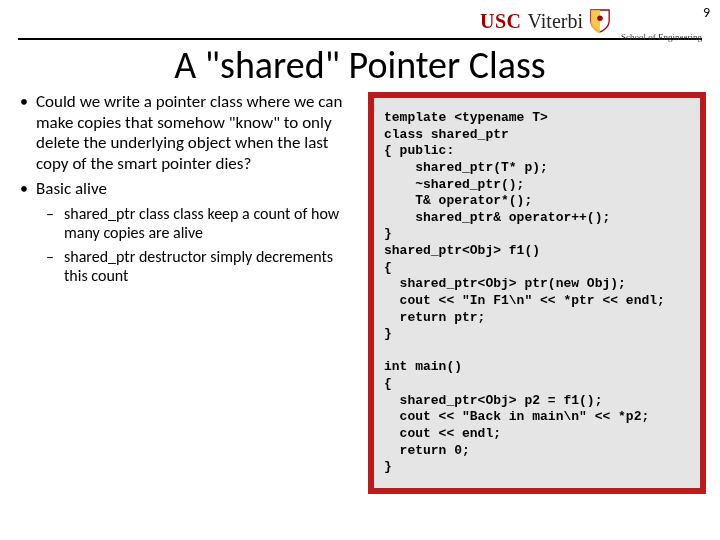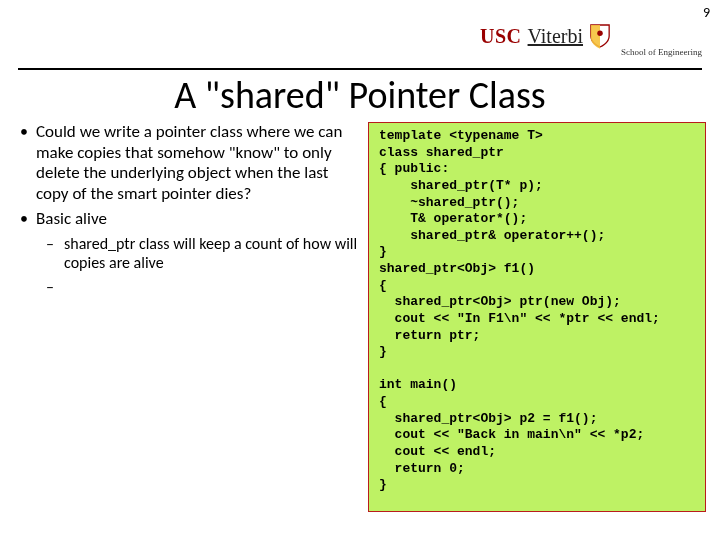--- a/index.html
+++ b/index.html
@@ -1,39 +1,39 @@
 <!DOCTYPE html>
 <html><head>
 <meta charset="utf-8">
 <style>
   * { box-sizing: border-box; margin: 0; padding: 0; }
   html, body { width: 720px; height: 540px; font-family: Calibri, Arial, sans-serif; background: #fff; color: #000; overflow: hidden; }
   .slide { width: 720px; height: 540px; position: relative; }
   .pagenum { position: absolute; top: 4px; right: 10px; font-size: 14px; }
-  .header { display: flex; align-items: center; justify-content: flex-end; padding: 10px 18px 6px 18px; height: 68px; }
+  .header { display: flex; align-items: center; justify-content: flex-end; padding: 10px 18px 6px 18px; height: 38px; }
   .logo-block { display: flex; align-items: center; gap: 6px; }
   .usc { font-family: Georgia, 'Times New Roman', serif; font-weight: bold; font-size: 20px; color: #990000; letter-spacing: 0.5px; }
-  .viterbi { font-family: Georgia, 'Times New Roman', serif; font-size: 20px; color: #222; font-weight: normal; text-decoration: underline; }
+  .viterbi { font-family: Georgia, 'Times New Roman', serif; font-size: 20px; color: #222; font-weight: normal; }
   .shield { width: 22px; height: 26px; }
   .subschool { font-family: Georgia, serif; font-size: 9px; color: #333; line-height: 1; margin-left: 4px; margin-top: 32px; }
   .rule { height: 2px; background: #000; margin: 0 18px 0 18px; }
   .title { font-family: Calibri, Arial, sans-serif; font-size: 38px; font-weight: 400; text-align: center; margin: 2px 0 4px 0; }
   .body { display: flex; padding: 0 14px 0 18px; gap: 10px; }
   .left { flex: 0 0 340px; font-size: 17px; line-height: 1.22; }
   .right { flex: 1; }
   ul { list-style: none; padding-left: 0; }
   .lvl1 > li { position: relative; padding-left: 18px; margin-bottom: 4px; }
   .lvl1 > li::before { content: "•"; position: absolute; left: 2px; top: 0; font-size: 16px; }
   .lvl2 { margin-top: 4px; font-size: 16px; }
   .lvl2 > li { position: relative; padding-left: 28px; margin-bottom: 4px; }
   .lvl2 > li::before { content: "–"; position: absolute; left: 10px; top: 0; }
   .lvl3 { margin-top: 4px; font-size: 14px; font-weight: bold; }
   .lvl3 > li { position: relative; padding-left: 36px; margin-bottom: 2px; }
   .lvl3 > li::before { content: "•"; position: absolute; left: 22px; top: 0; font-size: 12px; }
-  .codebox { border: 1px solid #b91c1c; background: #bef264; padding: 5px 10px; font-family: "Courier New", monospace; font-size: 13px; line-height: 1.28; white-space: pre; font-weight: bold; min-height: 390px; }
+  .codebox { border: 6px solid #b91c1c; background: #e5e5e5; padding: 12px 10px; font-family: "Courier New", monospace; font-size: 13px; line-height: 1.28; white-space: pre; font-weight: bold; min-height: 390px; }
 </style>
 </head>
 <body>
 <div class="slide">
 
   <div class="pagenum">9</div>
 
   <div class="header">
     <div class="logo-block">
       <span class="usc">USC</span>
@@ -51,22 +51,23 @@
 
   <div class="title">A "shared" Pointer Class</div>
 
   <div class="body">
     <div class="left">
       <ul class="lvl1">
         <li>Could we write a pointer class where we can make copies that somehow "know" to only delete the underlying object when the last copy of the smart pointer dies?</li>
         <li>
           <span>Basic alive</span>
           <ul class="lvl2">
-            <li>shared_ptr class will keep a count of how will copies are alive</li>
+            <li>shared_ptr class class keep a count of how many copies are alive</li>
             <li>
+              <span>shared_ptr destructor simply decrements this count</span>
             </li>
           </ul>
         </li>
       </ul>
     </div>
     <div class="right">
       <div class="codebox">template &lt;typename T&gt;
 class shared_ptr
 { public:
     shared_ptr(T* p);

